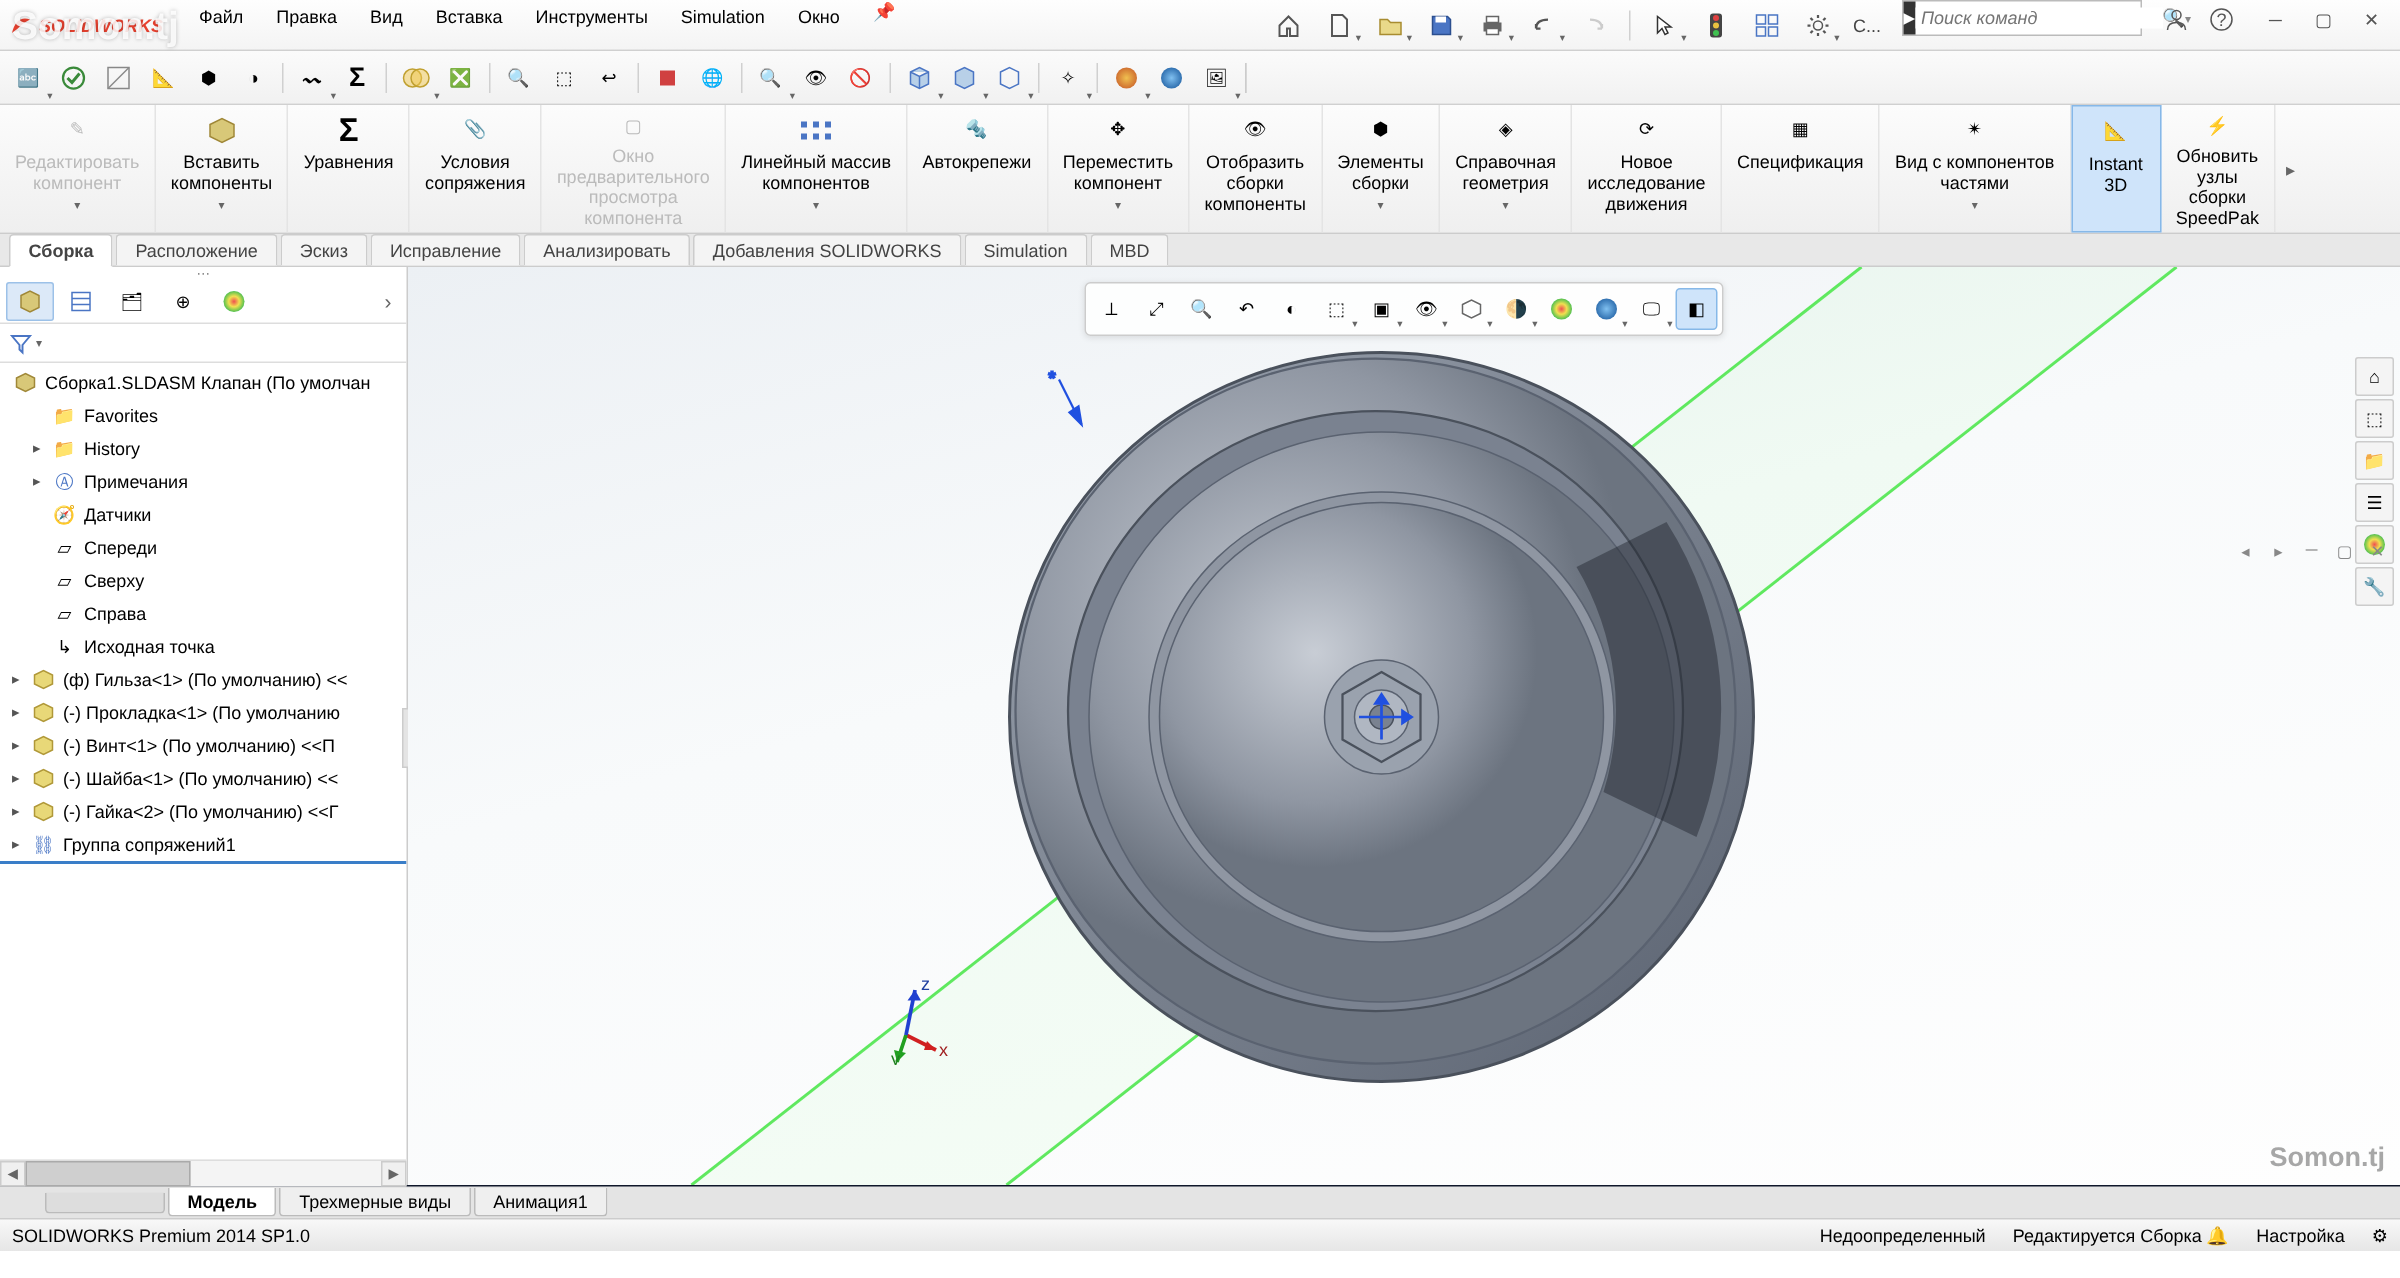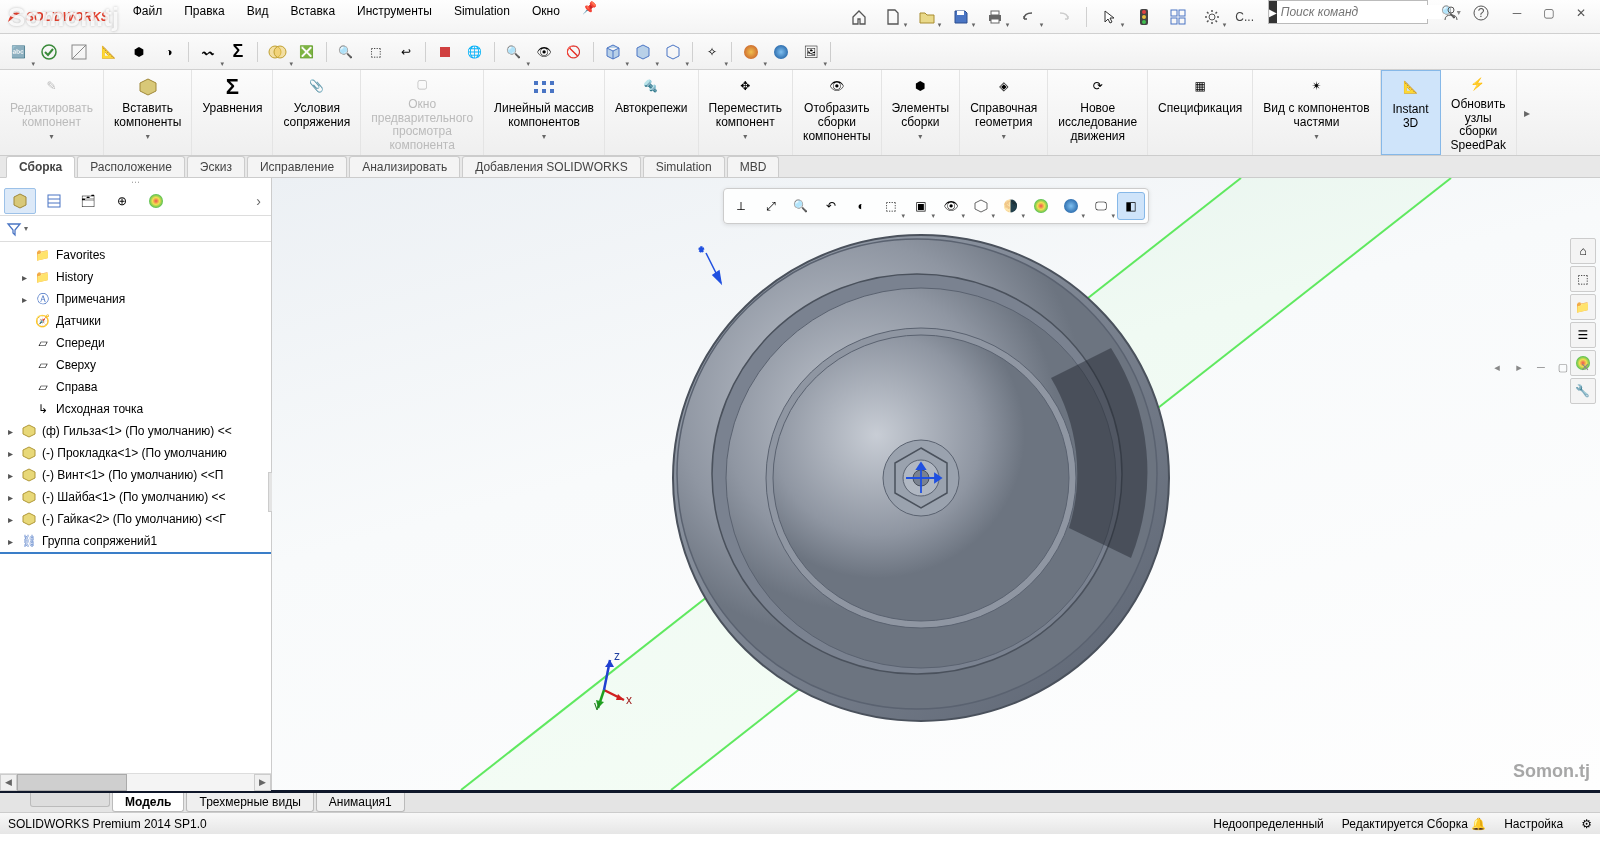--- a/index.html
+++ b/index.html
@@ -59,21 +59,21 @@
 .sidebar-hscroll .sthumb{position:absolute;left:0;top:0;height:17px;width:110px;background:#cfcfcf;border:1px solid #aaa}
 .grip{position:absolute;right:-3px;top:48%;width:6px;height:40px;background:#e4e4e4;border:1px solid #ccc;cursor:ew-resize}
 .viewport{flex:1;position:relative;background:linear-gradient(165deg,#ecf0f4 0%,#f8fafb 40%,#fefefe 100%);overflow:hidden}
 .hud{position:absolute;top:10px;left:50%;transform:translateX(-50%);display:flex;gap:2px;background:rgba(255,255,255,.85);border:1px solid #ccc;border-radius:4px;padding:3px;box-shadow:0 1px 4px rgba(0,0,0,.1)}
 .hud-btn{width:28px;height:28px;display:flex;align-items:center;justify-content:center;border-radius:3px;cursor:pointer;position:relative}
 .hud-btn.active{background:#cfe4fa;border:1px solid #86b8e8}
 .hud-btn .caret4{position:absolute;bottom:0;right:0;font-size:7px;color:#666}
 .rtools{position:absolute;right:4px;top:60px;display:flex;flex-direction:column;gap:2px}
 .rtools .rt{width:26px;height:26px;border:1px solid #ccc;background:#f4f4f4;display:flex;align-items:center;justify-content:center;cursor:pointer;border-radius:2px}
 .triad{position:absolute;left:310px;bottom:80px;width:50px;height:60px}
-.bottom-tabs{height:22px;border-top:3px solid #0f172a;background:#e4e4e4;display:flex;align-items:flex-start;padding-left:30px}
+.bottom-tabs{height:22px;border-top:1px solid #0f172a;background:#e4e4e4;display:flex;align-items:center;padding-left:30px}
 .b-tab{padding:2px 12px;border:1px solid #bbb;border-top:none;background:#efefef;margin-right:2px;font-size:12px;cursor:pointer;border-radius:0 0 3px 3px}
 .b-tab.active{background:#fff;font-weight:bold}
 .b-tab.anim{width:80px;height:14px;padding:1px 0;background:#ddd}
 .statusbar{height:22px;background:linear-gradient(#f8f8f8,#e6e6e6);border-top:1px solid #ccc;display:flex;align-items:center;padding:0 8px;font-size:12px}
 .statusbar .right{margin-left:auto;display:flex;align-items:flex-start;gap:18px}
 .wintop{position:absolute;right:6px;top:180px;display:flex;gap:4px}
 .wintop .wt{width:18px;height:18px;display:flex;align-items:center;justify-content:center;color:#888;cursor:pointer;font-size:11px}
 </style>
 </head>
 <body>
@@ -445,20 +445,28 @@
         </div>
       <div class="more">›</div>
     </div>
     <div class="filter-row">
       <svg viewBox="0 0 16 16">
           <path d="M2 3 H14 L9 9 V14 L7 12 V9 Z" fill="none" stroke="#4a75c4" stroke-width="1.3"></path>
         </svg>
       <span class="caret3">▾</span>
     </div>
     <div class="tree">
+      <div class="tree-item">
+        <span class="ic2">
+            <svg width="16" height="16" viewBox="0 0 16 16">
+              <path d="M2 5 L8 2 L14 5 L14 11 L8 14 L2 11 Z" fill="#d8c878" stroke="#a08838"></path>
+            </svg>
+          </span>
+        <span>Сборка1.SLDASM Клапан (По умолчан</span>
+      </div>
       <div class="tree-item indent1">
           <span class="exp"></span>
           <span class="ic2">📁</span>
           <span>Favorites</span>
         </div>
       <div class="tree-item indent1">
           <span class="exp">▸</span>
           <span class="ic2">📁</span>
           <span>History</span>
         </div>

